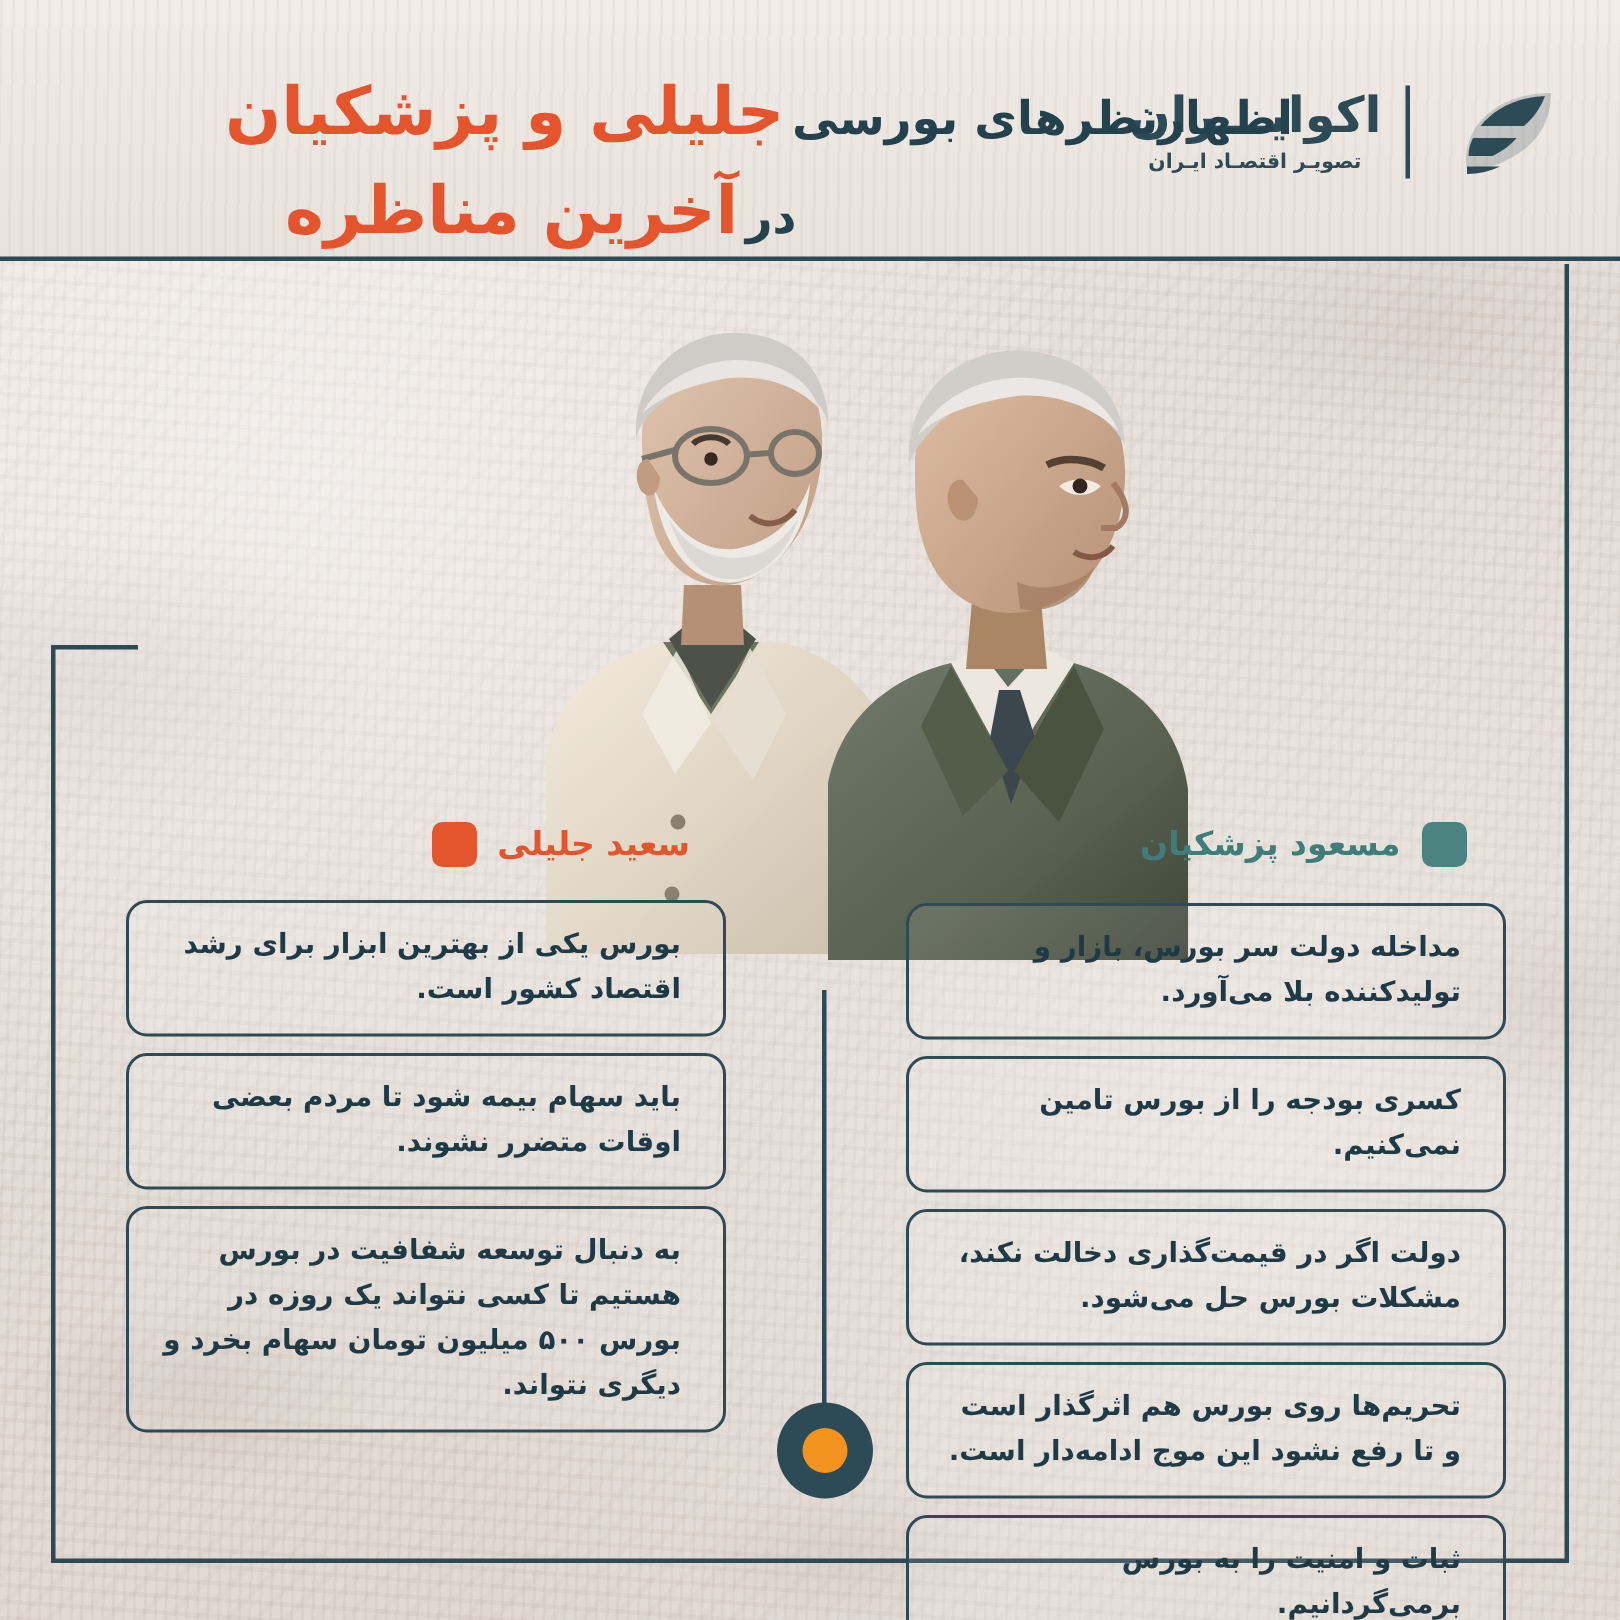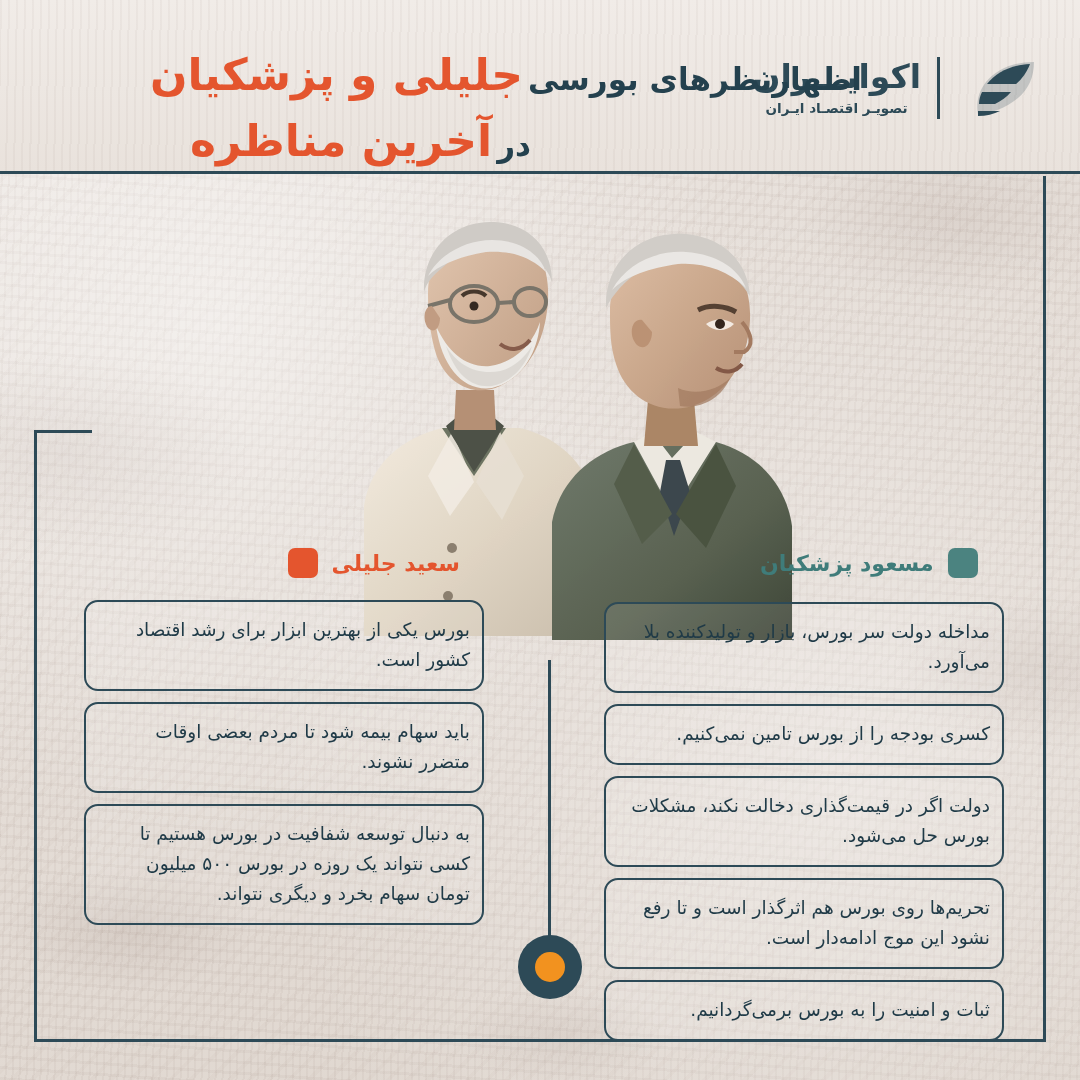--- a/index.html
+++ b/index.html
@@ -221,24 +221,24 @@
     display: flex;
     flex-direction: column;
     gap: 11px;
   }
   #col-jalili { right: 596px; top: 600px; }
   #col-pezeshkian { left: 604px; top: 602px; }
 
   .quote {
     border: 2.5px solid #2d4a57;
     border-radius: 14px;
-    padding: 13px 12px 14px 18px;
+    padding: 13px 28px 14px 18px;
     color: #1f3a47;
     font-size: 18.5px;
-    font-weight: 400;
+    font-weight: 700;
     line-height: 1.62;
     text-align: right;
     background: rgba(255,255,255,0.10);
   }
 
   
   .glyph-svg { display: block; }
 </style>
 </head>
 <body>

